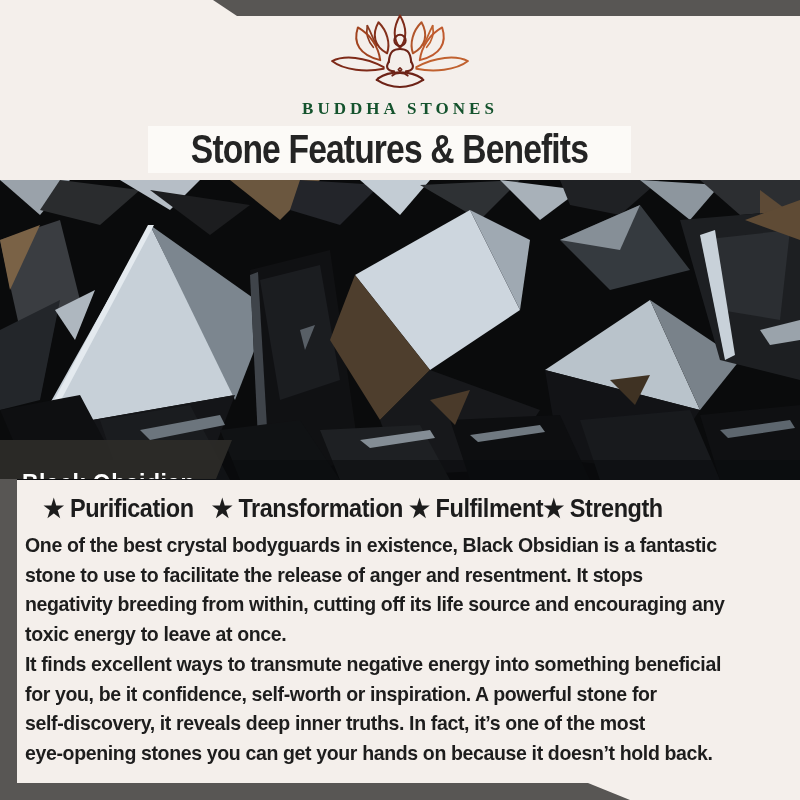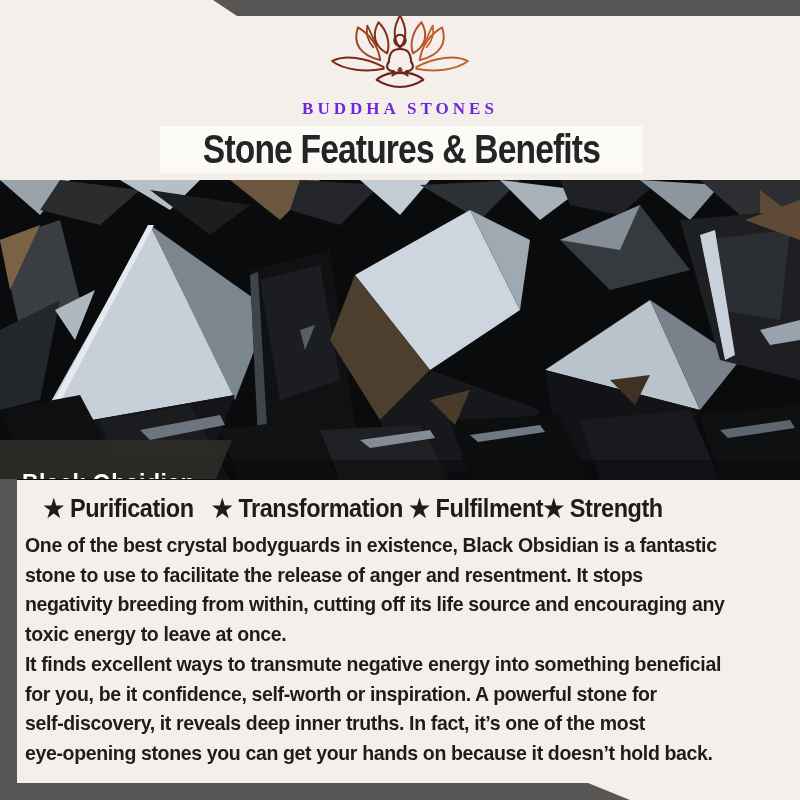--- a/index.html
+++ b/index.html
@@ -28,25 +28,25 @@
   
   .logo-wrap{
     position:absolute;left:0;top:12px;width:800px;
     display:flex;flex-direction:column;align-items:center;
   }
   .logo-svg{width:172px;height:86px;display:block;}
   .brand-name{
     margin-top:1px;
     font-family:"Liberation Serif", serif;
     font-size:17px;font-weight:600;letter-spacing:4px;
-    color:#6d28d9;
+    color:#14532d;
   }
   
   .banner{
-    position:absolute;left:160px;top:126px;width:483px;height:47px;
+    position:absolute;left:148px;top:126px;width:483px;height:47px;
     background:#fcfaf7;
     display:flex;align-items:center;justify-content:center;
   }
   .banner-title{
     font-size:40px;font-weight:700;color:#242424;
     letter-spacing:-1px;white-space:nowrap;
     transform:scaleX(0.84);transform-origin:center center;
   }
   
   .photo{

